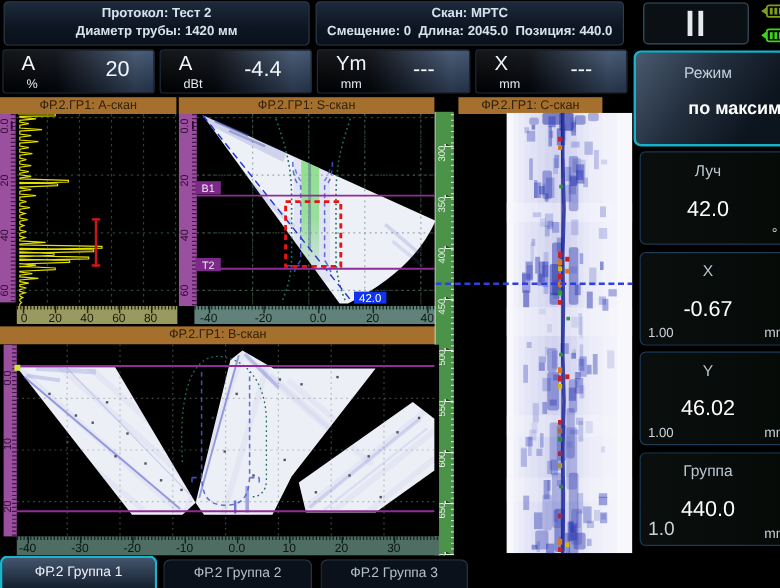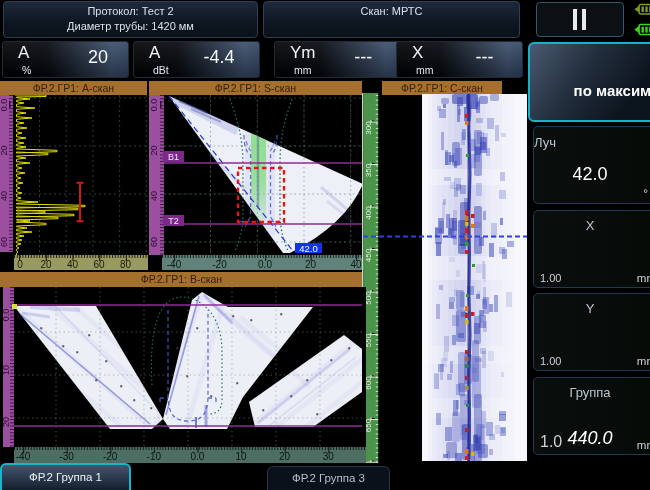--- a/index.html
+++ b/index.html
@@ -1,39 +1,40 @@
 <!DOCTYPE html>
 <html><head>
 <meta charset="utf-8">
 <style>
   html,body{margin:0;padding:0;background:#000;}
   #stage{position:relative;width:650px;height:490px;background:#000;overflow:hidden;
     font-family:"Liberation Sans",sans-serif;}
   .tbox{position:absolute;top:1px;height:33px;border:1px solid #2c3e50;border-radius:4px;
     background:linear-gradient(to bottom,#1d2a3c,#0d1520 60%,#0a111b);
-    color:#d6e2ec;font-size:11px;text-align:center;padding-top:2px;line-height:15px;}
+    color:#d6e2ec;font-size:11px;text-align:center;padding-top:2px;line-height:15px;font-weight:bold;}
   .mbox{position:absolute;top:41px;height:35px;border:1px solid #1e2a38;border-radius:3px;
     background:linear-gradient(to bottom,rgba(255,255,255,.08),rgba(0,0,0,.30) 92%),
                linear-gradient(to right,#020305 0%,#05080e 35%,#3c506c 88%,#334866 100%);}
   .mbox .big{position:absolute;left:15px;top:1px;font-size:17px;color:#f0f4f8;}
   .mbox .sub{position:absolute;left:19px;bottom:1px;font-size:10.5px;color:#e2eaf0;}
   .mbox .val{position:absolute;top:5px;font-size:18px;color:#f4f8fb;transform:translateX(-50%);}
   .hdr{position:absolute;background:#a5702d;color:#34210b;font-size:10.5px;text-align:center;}
   .stab{position:absolute;border-radius:6px 6px 0 0;text-align:center;}
 </style>
 </head>
 <body>
 <div id="stage">
 
   <div class="tbox" style="left:3px;width:253px;">
       <div>Протокол: Тест 2</div>
       <div>Диаметр трубы: 1420 мм</div>
     </div>
   <div class="tbox" style="left:263px;width:255px;">
       <div>Скан: МРТС</div>
+      <div>Смещение: 0&nbsp; Длина: 2045.0&nbsp; Позиция: 440.0</div>
     </div>
 
   <div style="position:absolute;left:536px;top:2px;width:86px;height:33px;background:#0a1014;border:1.5px solid #33566a;border-radius:4px;">
     <div style="position:absolute;left:36px;top:6px;width:4px;height:21px;background:#e6eaec;"></div>
     <div style="position:absolute;left:45px;top:6px;width:4px;height:21px;background:#e6eaec;"></div>
   </div>
 
   <svg style="position:absolute;left:633px;top:3px;" width="19" height="34" viewBox="0 0 19 34">
     <g stroke="#7e9c20" fill="none" stroke-width="1.4">
       <rect x="6" y="1.5" width="22" height="9.5" rx="2"></rect>
@@ -60,21 +61,21 @@
   <div class="mbox" style="left:2px;width:125px;">
       <span class="big">A</span>
       <span class="sub">%</span>
       <span class="val" style="left:76%;">20</span>
     </div>
   <div class="mbox" style="left:133px;width:125px;">
       <span class="big">A</span>
       <span class="sub">dBt</span>
       <span class="val" style="left:68%;">-4.4</span>
     </div>
-  <div class="mbox" style="left:274px;width:126px;">
+  <div class="mbox" style="left:264px;width:126px;">
       <span class="big">Ym</span>
       <span class="sub">mm</span>
       <span class="val" style="left:70%;">---</span>
     </div>
   <div class="mbox" style="left:396px;width:125px;">
       <span class="big">X</span>
       <span class="sub">mm</span>
       <span class="val" style="left:70%;">---</span>
     </div>
 
@@ -575,40 +576,44 @@
         <text x="284.6" y="173">20</text>
         <text x="328.2" y="173">30</text>
     </g>
   </svg>
 
   <svg style="position:absolute;left:363px;top:235px;" width="164" height="3" viewBox="0 0 164 3">
       <line x1="0" y1="1.5" x2="164" y2="1.5" stroke="#3040dd" stroke-width="2" stroke-dasharray="5 3"></line>
     </svg>
 
   <div style="position:absolute;left:528px;top:42px;width:126px;height:76px;border:2px solid #17b2ca;border-radius:6px;background:linear-gradient(125deg,#4a5a70 0%,#232f3e 40%,#0c141e 78%);">
+    <div style="position:absolute;top:9px;width:120px;text-align:center;font-size:13px;color:#c6d1da;">Режим</div>
     <div style="position:absolute;top:38px;width:120px;text-align:center;font-size:15px;font-weight:bold;color:#fff;padding-left:36px;">по максимуму</div>
   </div>
   <div style="position:absolute;left:533px;top:126px;width:120px;height:76px;border:1px solid #1d3b55;border-radius:5px;background:linear-gradient(to right,#0a0f0e,#060a07);">
-    <div style="position:absolute;top:8px;width:112px;font-size:13px;color:#bac6d0;">Луч</div>
+    <div style="position:absolute;top:8px;width:112px;text-align:center;font-size:13px;color:#bac6d0;">Луч</div>
     <div style="position:absolute;top:37px;width:112px;text-align:center;font-size:18px;color:#fff;">42.0</div>
     <div style="position:absolute;bottom:2px;right:6px;font-size:12px;color:#c8d2da;">°</div>
   </div>
   <div style="position:absolute;left:533px;top:210px;width:120px;height:76px;border:1px solid #1d3b55;border-radius:5px;background:linear-gradient(to right,#0a0f0e,#060a07);">
     <div style="position:absolute;top:7px;width:112px;text-align:center;font-size:13px;color:#bac6d0;">X</div>
+    <div style="position:absolute;top:36px;width:112px;text-align:center;font-size:18px;color:#fff;">-0.67</div>
     <div style="position:absolute;bottom:3px;left:6px;font-size:11px;color:#c8d2da;">1.00</div>
     <div style="position:absolute;bottom:3px;right:-2px;font-size:11.5px;color:#c8d2da;">mm</div>
   </div>
   <div style="position:absolute;left:533px;top:293px;width:120px;height:76px;border:1px solid #1d3b55;border-radius:5px;background:linear-gradient(to right,#0a0f0e,#060a07);">
     <div style="position:absolute;top:7px;width:112px;text-align:center;font-size:13px;color:#bac6d0;">Y</div>
+    <div style="position:absolute;top:36px;width:112px;text-align:center;font-size:18px;color:#fff;">46.02</div>
     <div style="position:absolute;bottom:3px;left:6px;font-size:11px;color:#c8d2da;">1.00</div>
     <div style="position:absolute;bottom:3px;right:-2px;font-size:11.5px;color:#c8d2da;">mm</div>
   </div>
   <div style="position:absolute;left:533px;top:377px;width:120px;height:76px;border:1px solid #1d3b55;border-radius:5px;background:linear-gradient(to right,#0a0f0e,#060a07);">
     <div style="position:absolute;top:7px;width:112px;text-align:center;font-size:13px;color:#bac6d0;">Группа</div>
-    <div style="position:absolute;top:50px;width:112px;text-align:center;font-size:18px;color:#fff;font-style:italic;">440.0</div>
+    <div style="position:absolute;top:36px;width:112px;text-align:center;font-size:18px;color:#fff;">440.0</div>
     <div style="position:absolute;bottom:3px;left:6px;font-size:16px;color:#c8d2da;">1.0</div>
     <div style="position:absolute;bottom:3px;right:-2px;font-size:11.5px;color:#c8d2da;">mm</div>
   </div>
 
   <div class="stab" style="left:0;top:463px;width:127px;height:27px;border:2px solid #19b5cc;border-bottom:none;background:linear-gradient(to bottom,#44556d,#101b29);font-size:11.5px;color:#eef3f7;line-height:24px;">ФР.2 Группа 1</div>
+  <div class="stab" style="left:136px;top:466px;width:122px;height:24px;border:1px solid #26343f;border-bottom:none;background:#0a111b;font-size:11.5px;color:#b4c0ca;line-height:22px;">ФР.2 Группа 2</div>
   <div class="stab" style="left:267px;top:466px;width:121px;height:24px;border:1px solid #26343f;border-bottom:none;background:#0a111b;font-size:11.5px;color:#b4c0ca;line-height:22px;">ФР.2 Группа 3</div>
 
 </div>
 
 </body></html>

